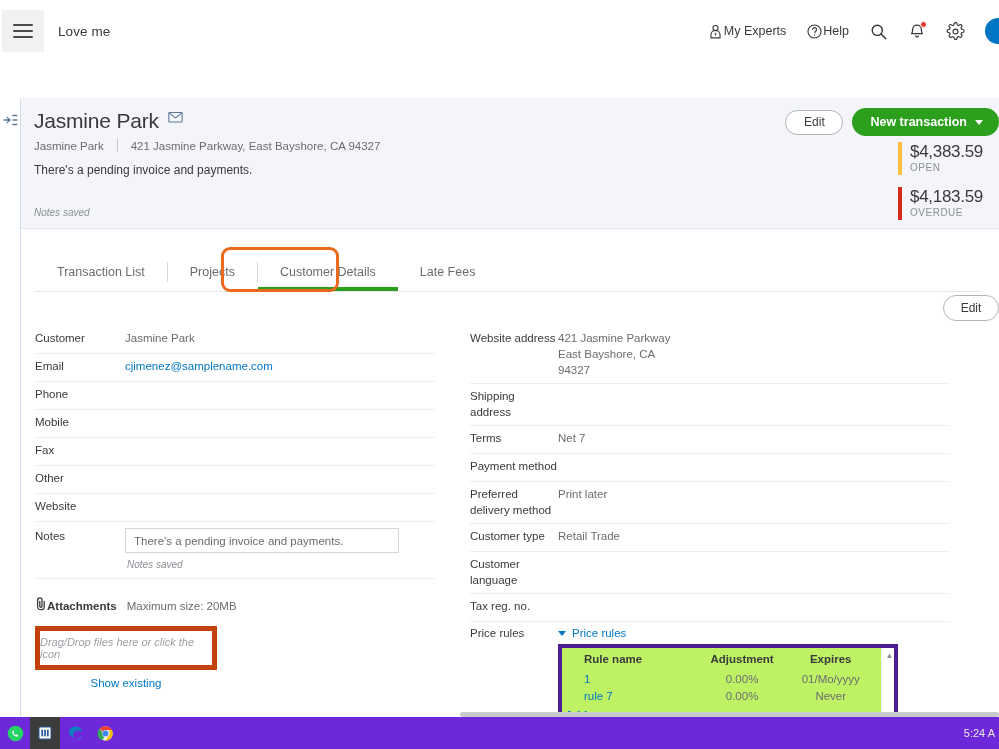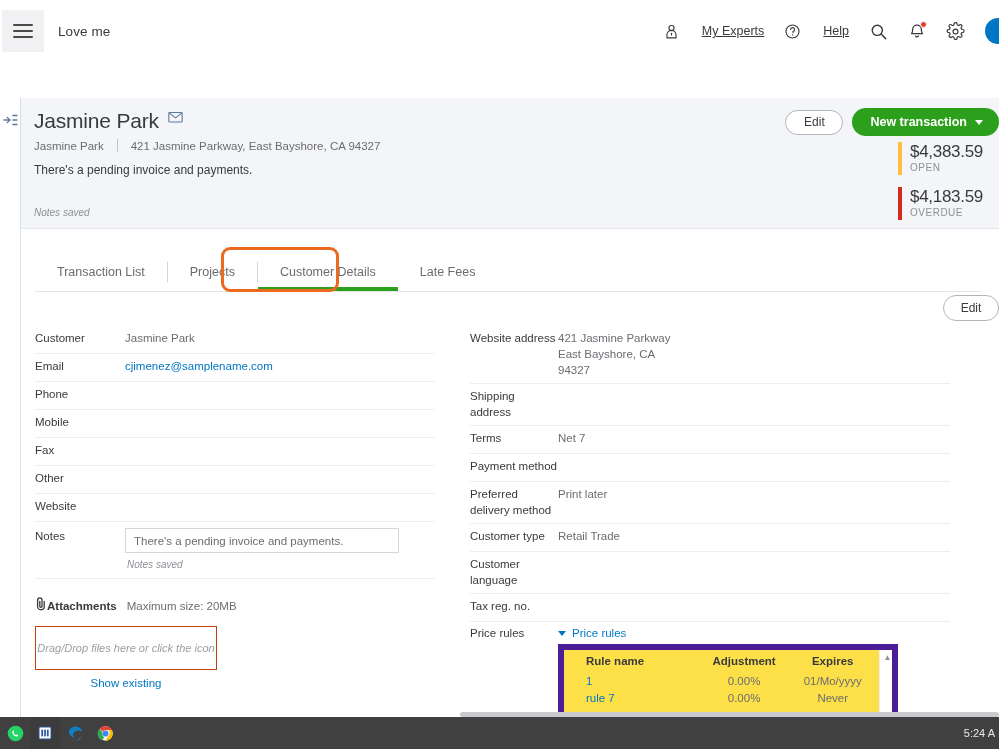--- a/index.html
+++ b/index.html
@@ -26,21 +26,21 @@
   }
   .hamburger { width:20px; height:14px; display:flex; flex-direction:column; justify-content:space-between; }
   .hamburger i { display:block; height:2px; background:#4a4a4a; border-radius:1px; }
   .company-name {
     margin-left:14px; font-size:13.5px; color:#393a3d; letter-spacing:.1px;
   }
   .topbar-right {
     margin-left:auto; display:flex; align-items:center; gap:20px;
     padding-right:0px; height:62px;
   }
-  .tb-item { display:flex; align-items:center; gap:22px; cursor:pointer; color:#393a3d; font-size:12.5px;text-decoration:underline; }
+  .tb-item { display:flex; align-items:center; gap:0; cursor:pointer; color:#393a3d; font-size:12.5px; }
   .tb-item svg { display:block; }
   .bell-wrap { position:relative; }
   .bell-dot {
     position:absolute; right:-1px; top:-1px; width:7px; height:7px;
     border-radius:50%; background:#e03e30; border:1px solid #fff;
   }
   .avatar-blue {
     width:26px; height:26px; border-radius:50%;
     background:#0077c5; margin-right:-12px;
   }
@@ -150,39 +150,39 @@
     width:274px; height:25px; border:1px solid #d4d7dc; background:#fff;
     font-size:11.5px; color:#6b6c72; padding:5px 8px; outline:none;
     font-family:"Liberation Sans", sans-serif;
   }
   .notes-saved { font-size:10px; color:#8d9096; font-style:italic; margin-top:6px; margin-left:2px; }
 
   .attach-row { display:flex; align-items:center; gap:10px; margin-top:17px; }
   .attach-title { font-size:11.5px; color:#393a3d; font-weight:bold; }
   .attach-max { font-size:11.5px; color:#6b6c72; }
   .dropzone {
-    margin-top:11px; width:182px; height:44px; border:1px solid #c2410c;
+    margin-top:11px; width:182px; height:44px; border:5px solid #c2410c;
     display:flex; align-items:center; justify-content:center;
     font-size:11px; color:#9b9ea3; font-style:italic; cursor:pointer;
   }
   .show-existing {
     margin-top:7px; width:182px; text-align:center;
     font-size:11.5px; color:#0077c5; cursor:pointer;
   }
 
   
   .pr-row { display:flex; align-items:flex-start; padding-top:5px; }
   .pr-label { width:88px; flex:none; font-size:11.5px; color:#393a3d; }
   .pr-right { flex:1; }
   .pr-toggle { display:flex; align-items:center; gap:6px; cursor:pointer; margin-bottom:5px; }
   .pr-toggle-caret { width:0;height:0;border-left:4px solid transparent;border-right:4px solid transparent;border-top:5px solid #0077c5; }
   .pr-toggle-text { font-size:11.5px; color:#0077c5; }
   .pr-panel {
     position:relative; width:340px; height:95px;
-    border:6px solid #4c1d95; background:#fde047; overflow:hidden;
+    border:4px solid #4c1d95; background:#bef264; overflow:hidden;
   }
   .pr-table { width:315px; }
   .pr-head { display:flex; padding:5px 0 6px 22px; }
   .pr-head div { font-size:11.5px; color:#393a3d; font-weight:bold; }
   .pr-c1 { width:120px; } .pr-c2 { width:88px; text-align:center; } .pr-c3 { width:96px; text-align:center; }
   .pr-body-row { display:flex; padding:2px 0 3px 22px; }
   .pr-body-row div { font-size:11.5px; color:#6b6c72; }
   .pr-body-row .pr-c1 { color:#0077c5; cursor:pointer; }
   .pr-addnew { font-size:11.5px; color:#0077c5; font-weight:bold; padding:4px 0 0 3px; cursor:pointer; }
   .pr-vscroll {
@@ -197,21 +197,21 @@
 
   
   .page-hscroll {
     position:absolute; left:460px; bottom:32px; width:539px; height:5px;
     background:#c8cacd; border-radius:3px;
   }
 
   
   .taskbar {
     position:absolute; left:0; bottom:0; width:999px; height:32px;
-    background:#404040; display:flex; align-items:center;
+    background:#6d28d9; display:flex; align-items:center;
   }
   .tb-icons { display:flex; align-items:center; height:32px; }
   .tb-icon {
     width:30px; height:32px; display:flex; align-items:center; justify-content:center; cursor:pointer;
   }
   .tb-icon.active { background:#3c3c3c; }
   .tb-clock {
     margin-left:auto; color:#e8e8e8; font-size:11px; padding-right:4px; white-space:nowrap;
   }
 </style>

